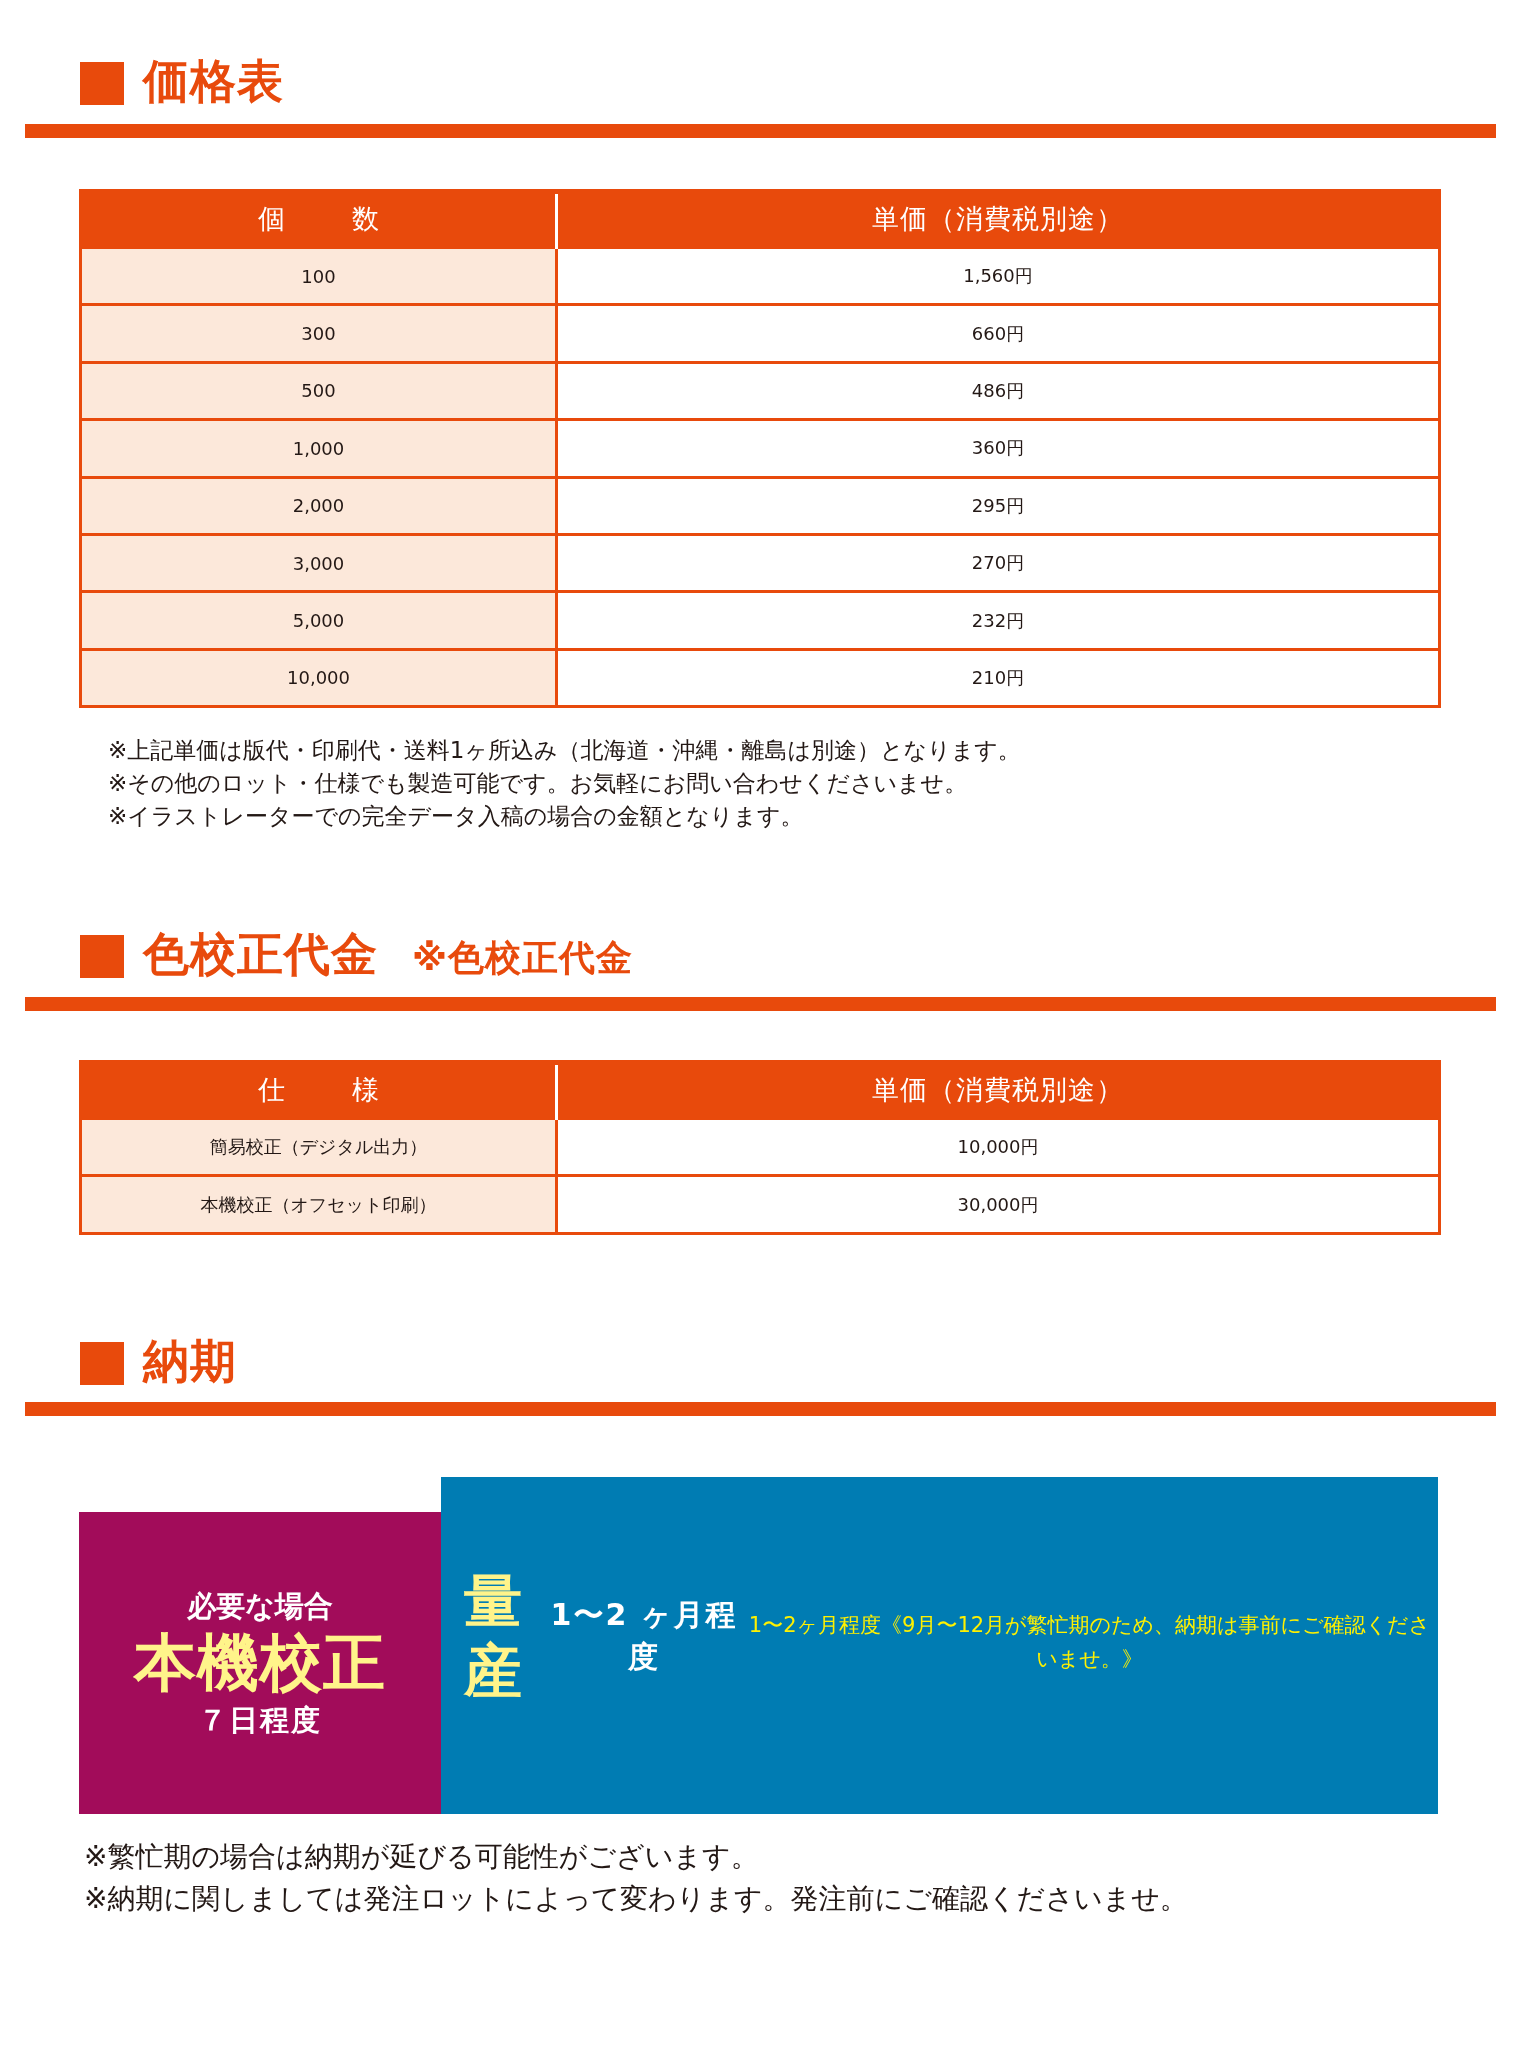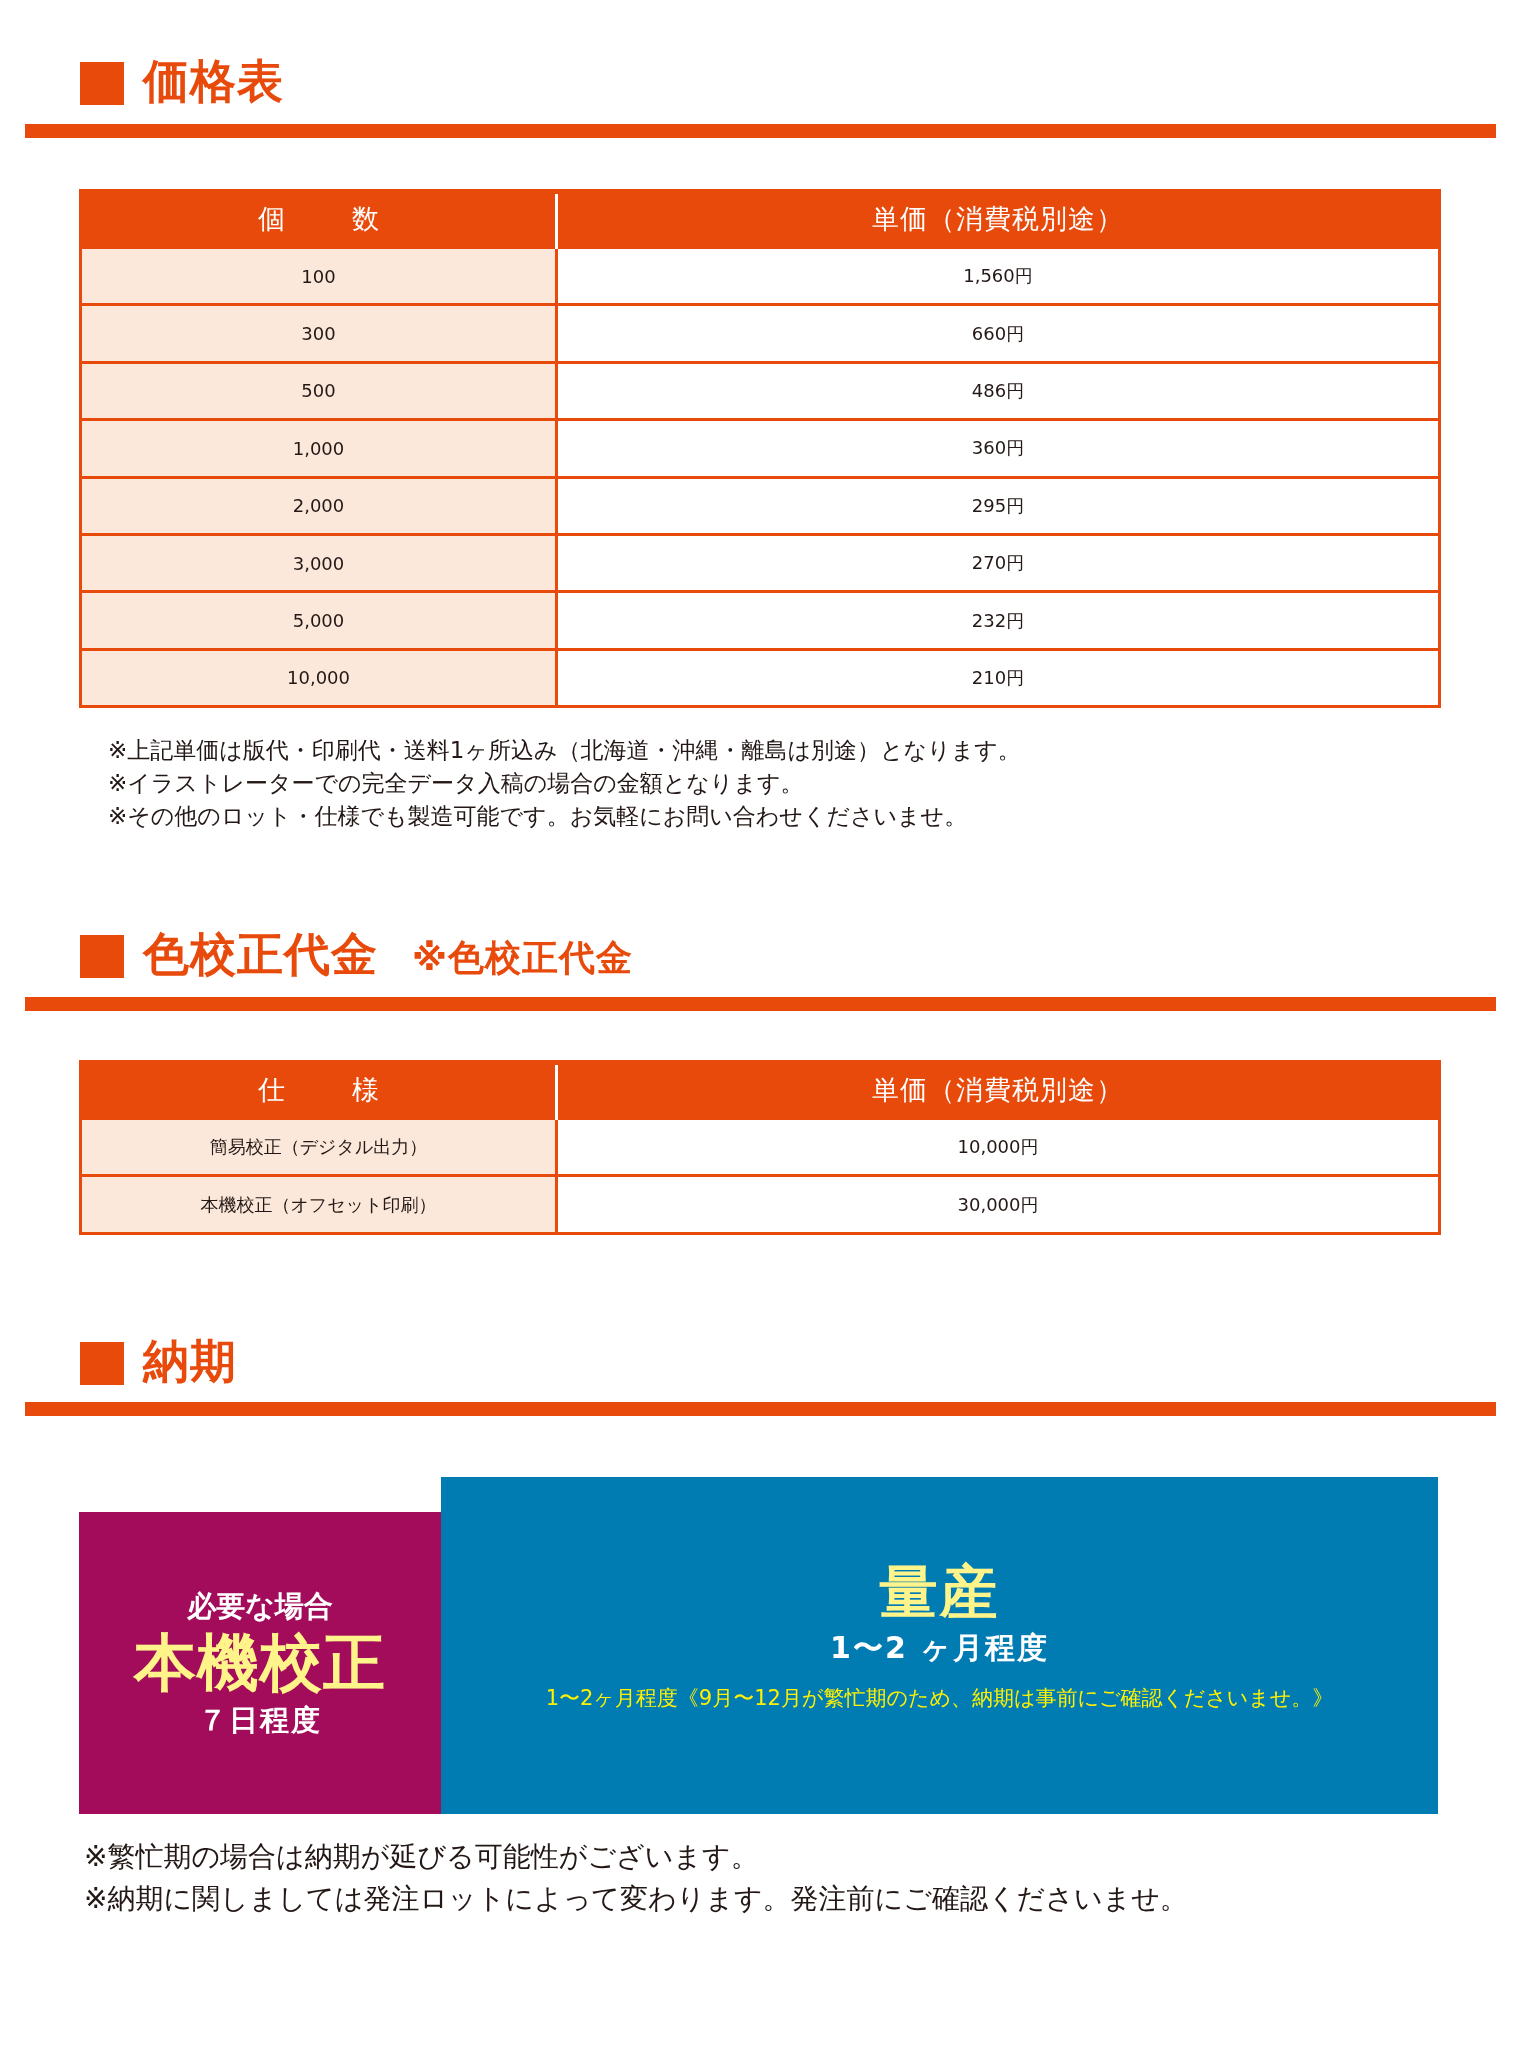--- a/index.html
+++ b/index.html
@@ -47,21 +47,21 @@
     
     .delivery { position: absolute; left: 79px; top: 1477px; width: 1359px; height: 337px; display: flex; }
     .del-left {
       width: 362px; background: #a20c5a; color: #ffffff; display: flex; flex-direction: column;
       align-items: center; justify-content: center; text-align: center; margin-top: 35px;
     }
     .del-left .l1 { font-size: 29px; font-weight: bold; line-height: 40px; }
     .del-left .l2 { font-size: 62px; font-weight: bold; color: #fff48a; line-height: 74px; letter-spacing: 1px; }
     .del-left .l3 { font-size: 29px; font-weight: bold; line-height: 40px; letter-spacing: 2px; }
     .del-right {
-      flex: 1; background: #007cb3; color: #ffffff; display: flex; flex-direction: column;
+      flex: 1; background: #007cb3; color: #ffffff; display: flex; flex-direction: row;
       align-items: center; justify-content: center; text-align: center; padding-bottom: 20px; box-sizing: border-box;
     }
     .del-right .r1 { font-size: 58px; font-weight: bold; color: #fff48a; line-height: 70px; letter-spacing: 2px; }
     .del-right .r2 { font-size: 30px; font-weight: bold; line-height: 42px; letter-spacing: 2px; }
     .del-right .r3 { font-size: 21px; color: #fff100; line-height: 34px; margin-top: 12px; }
 
     .del-notes { position: absolute; left: 84px; top: 1836px; font-size: 28px; line-height: 42px; white-space: nowrap; }
   </style>
 </head>
 <body>
@@ -107,22 +107,22 @@
       </div>
     <div class="tbl-row">
         <div class="c1">10,000</div>
         <div class="c2">210円</div>
       </div>
   </div>
 </div>
 
 <div class="notes" style="top:734px;margin-left:20px;">
   <div>※上記単価は版代・印刷代・送料1ヶ所込み（北海道・沖縄・離島は別途）となります。</div>
+  <div>※その他のロット・仕様でも製造可能です。お気軽にお問い合わせくださいませ。</div>
   <div>※イラストレーターでの完全データ入稿の場合の金額となります。</div>
-  <div>※その他のロット・仕様でも製造可能です。お気軽にお問い合わせくださいませ。</div>
 </div>
 
 <div class="sec-square" style="left:80px; top:935px;"></div>
 <div class="sec-title" style="left:143px; top:931px;"><span>色校正代金</span><span class="sub">※色校正代金</span></div>
 <div class="sec-bar" style="top:997px;"></div>
 
 <div class="tbl" style="top:1060px;">
   <div class="tbl-head">
     <div class="c1">仕　様</div>
     <div class="sep"></div>

